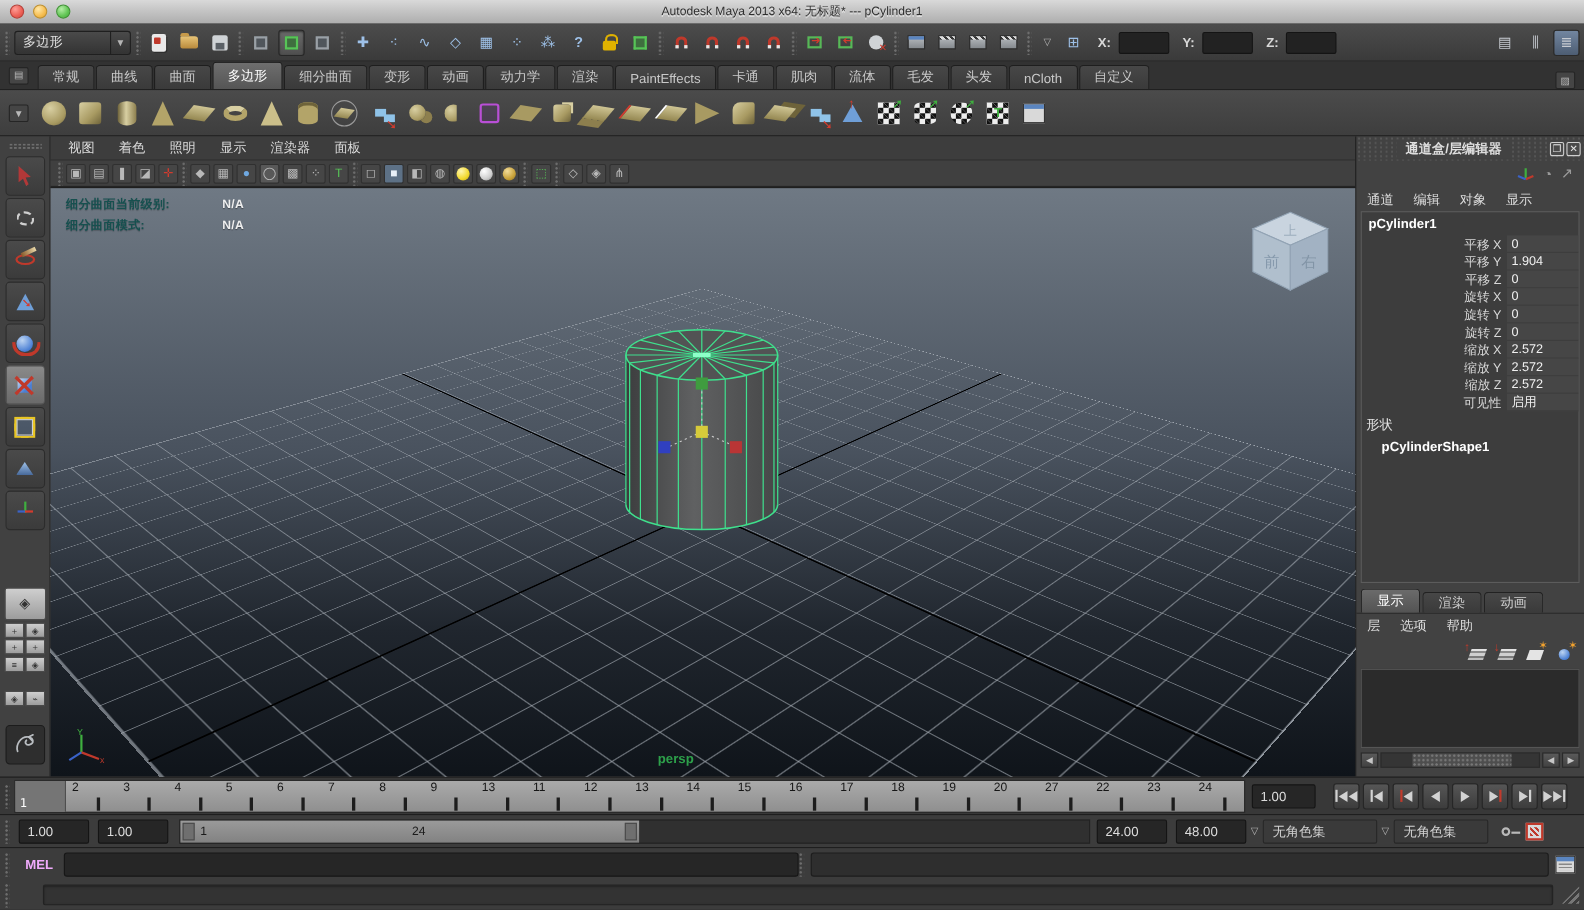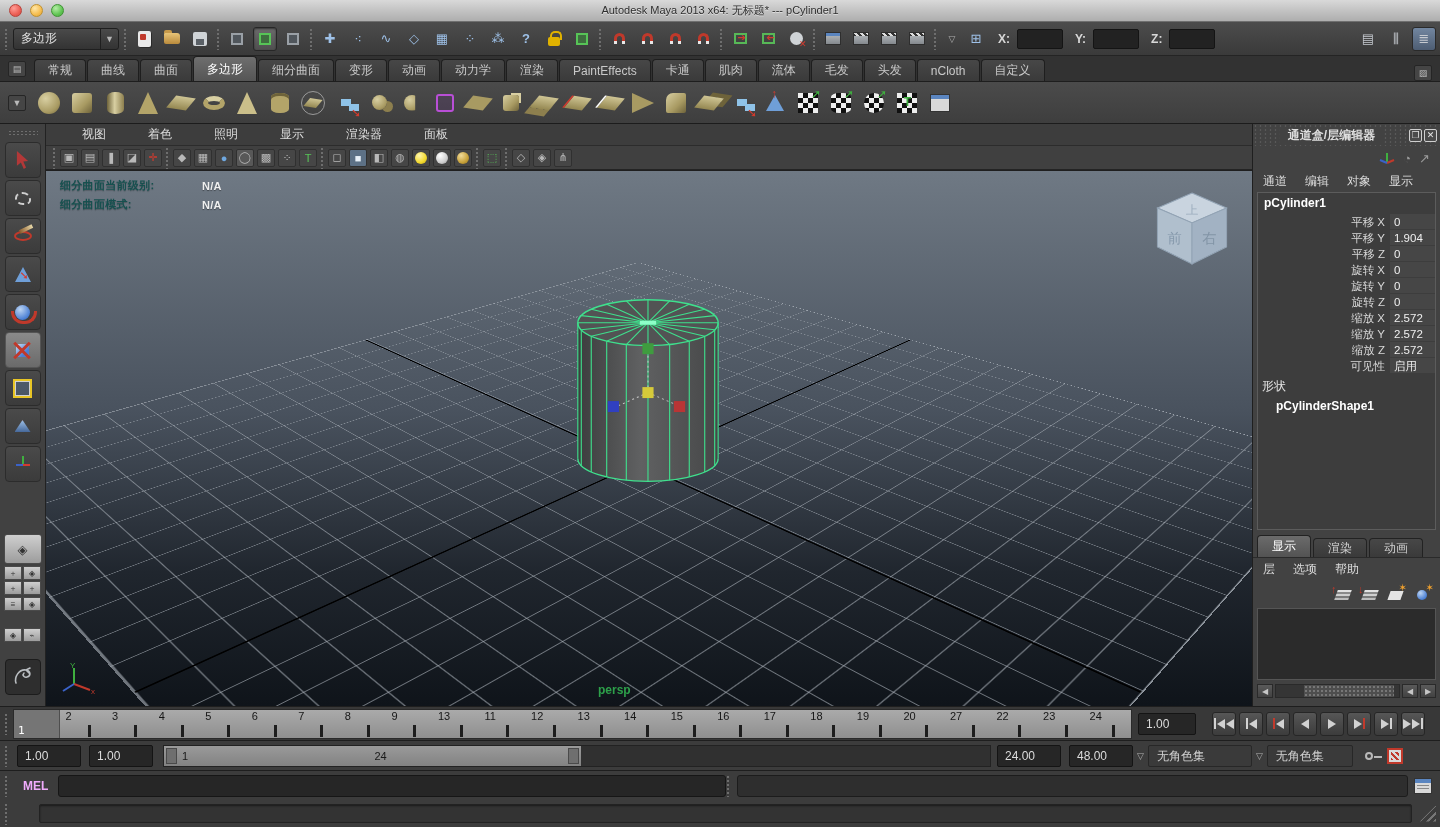--- a/index.html
+++ b/index.html
@@ -118,21 +118,21 @@
   .tripod::before { content:""; position:absolute; left:7px; top:0; width:2px; height:10px; background:#3faf3f; }
   .tripod::after { content:""; position:absolute; left:1px; top:8px; width:14px; height:2px; background:linear-gradient(90deg,#3a62c8 50%,#d23b2e 50%); }
   .layout-btn { width:38px; height:30px; background:linear-gradient(#cfcfcf,#9c9c9c); border:1px solid #4a4a4a; border-radius:3px; display:flex; align-items:center; justify-content:center; color:#333; font-size:13px; }
   .layout-grid4 { display:grid; grid-template-columns:18px 18px; grid-template-rows:14px 14px; gap:1px; }
   .layout-grid4 > div { background:linear-gradient(#cfcfcf,#9c9c9c); border:1px solid #4a4a4a; display:flex; align-items:center; justify-content:center; font-size:8px; color:#333; }
   .dragon-btn { width:36px; height:36px; background:#2e2e2e; border:1px solid #1c1c1c; border-radius:4px; display:flex; align-items:center; justify-content:center; }
 
   
   .vp-col { flex:1; display:flex; flex-direction:column; background:#3d3d3d; min-width:0; }
   .panel-menubar { height:22px; display:flex; align-items:center; gap:22px; padding-left:16px; border-bottom:1px solid #2c2c2c; }
-  .pmenu { font-size:12px; color:#dcdcdc;margin-left:20px; }
+  .pmenu { font-size:12px; color:#dcdcdc; }
   .panel-toolbar { height:24px; display:flex; align-items:center; gap:3px; padding-left:6px; border-bottom:1px solid #242424; background:#404040; }
   .pt { width:18px; height:18px; border-radius:2px; display:flex; align-items:center; justify-content:center; font-size:11px; color:#b9b9b9; background:#464646; border:1px solid #303030; }
   .pt.on { background:#5d7186; color:#e8f0f8; }
   .pt.grpon { background:#585858; }
   .ball { width:12px; height:12px; border-radius:50%; }
   .ball.y { background:radial-gradient(circle at 35% 30%, #fff6b0, #f2d92e 60%, #b99f12); }
   .ball.w { background:radial-gradient(circle at 35% 30%, #ffffff, #cfcfcf 60%, #8f8f8f); }
   .ball.g { background:radial-gradient(circle at 35% 30%, #f2dc9a, #c8a23a 60%, #8a6c1e); }
 
   .view3d { position:relative; flex:1; overflow:hidden;
@@ -147,21 +147,21 @@
   .gaxis-h { position:absolute; top:499px; left:0; right:0; height:2px; background:#000; }
   .scene { position:absolute; inset:0; width:100%; height:100%; pointer-events:none; }
   .hud { position:absolute; left:14px; top:5px; font-size:11px; font-weight:bold; letter-spacing:.3px; }
   .hud-row { display:flex; height:19px; align-items:center; }
   .hud-label { width:142px; color:#16504f; text-shadow:0 1px 1px rgba(0,0,0,.25); }
   .hud-value { color:#f0f0f0; text-shadow:0 1px 1px rgba(0,0,0,.4); }
   .persp-label { position:absolute; left:552px; top:512px; color:#2da04a; font-size:12px; font-weight:bold; }
   .axis-mini { position:absolute; left:14px; bottom:10px; width:40px; height:34px; }
 
   
-  .rpanel { width:188px; background:#424242; border-left:1px solid #1f1f1f; display:flex; flex-direction:column; }
+  .rpanel { width:208px; background:#424242; border-left:1px solid #1f1f1f; display:flex; flex-direction:column; }
   .rp-header { height:22px; display:flex; align-items:center; background-image:radial-gradient(#585858 1px, transparent 1.2px); background-size:5px 4px; padding:0 3px; }
   .rp-title { margin:0 auto; background:#424242; padding:0 8px; font-size:12px; font-weight:bold; color:#dedede; }
   .winbtn { width:13px; height:13px; border:1px solid #cfcfcf; border-radius:2px; color:#e4e4e4; font-size:9px; display:flex; align-items:center; justify-content:center; background:#4a4a4a; margin-left:2px; }
   .rp-tools { height:24px; display:flex; align-items:center; justify-content:flex-end; gap:8px; padding-right:10px; }
   .rp-tool { font-size:13px; color:#9a9a9a; }
   .rp-menus { height:22px; display:flex; align-items:center; gap:18px; padding-left:10px; }
   .rp-menu { font-size:12px; color:#dcdcdc; }
   .cb-box { margin:0 4px; border:1px solid #5c5c5c; background:#3d3d3d; height:338px; overflow:hidden; }
   .cb-node { font-size:12px; font-weight:bold; color:#fff; padding:3px 6px 4px; }
   .cb-row { display:flex; height:16px; align-items:center; }

